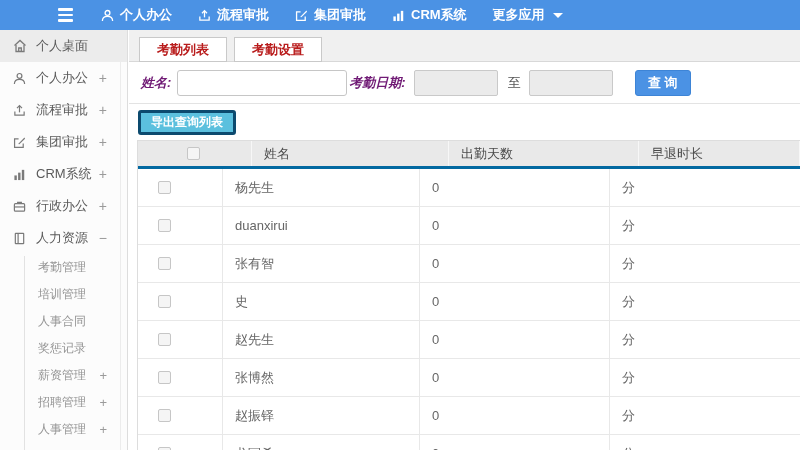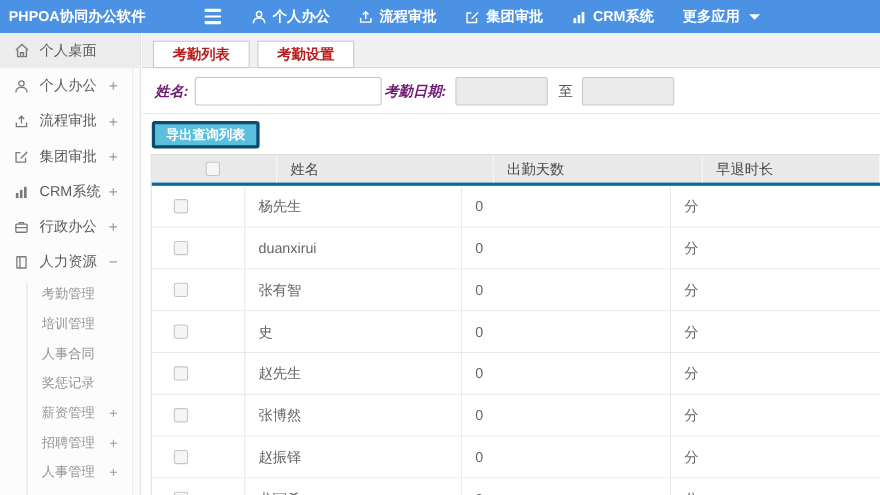--- a/index.html
+++ b/index.html
@@ -75,21 +75,20 @@
   .c-name  { width:197px; }
   .c-days  { width:190px; }
   .c-dur   { flex:1; border-right:none; }
   .cb { display:inline-block; width:13px; height:13px; background:#f5f5f5;
     border:1px solid #c6c6c6; border-radius:2px; cursor:pointer; }
 </style>
 </head>
 <body>
 
 <div class="topbar">
-  <div class="logo">PHPOA协同办公软件</div>
   <div class="hamburger">
       <i></i>
       <i></i>
       <i></i>
     </div>
   <div class="topnav">
     <div class="topnav-item">
       <span>
         <svg width="13" height="13" viewBox="0 0 14 14" fill="none" stroke="#fff" stroke-width="1.4">
           <circle cx="7" cy="4.2" r="2.6"></circle>
@@ -253,20 +252,21 @@
     <div class="tab">考勤设置</div>
   </div>
 
   <div class="filterrow">
     <span class="flabel">姓名:</span>
     <input class="txt-input" type="text" value="" style="">
     <span class="flabel gap-date">考勤日期:</span>
     <input class="date-input" type="text" value="" style="">
     <span class="to-label">至</span>
     <input class="date-input" type="text" value="" style="">
+    <button class="search-btn">查 询</button>
   </div>
 
   <div class="toolbar">
     <button class="export-btn">导出查询列表</button>
   </div>
 
   <div class="table">
     <div class="trow thead">
       <div class="tcell c-check">
           <span class="cb"></span>

